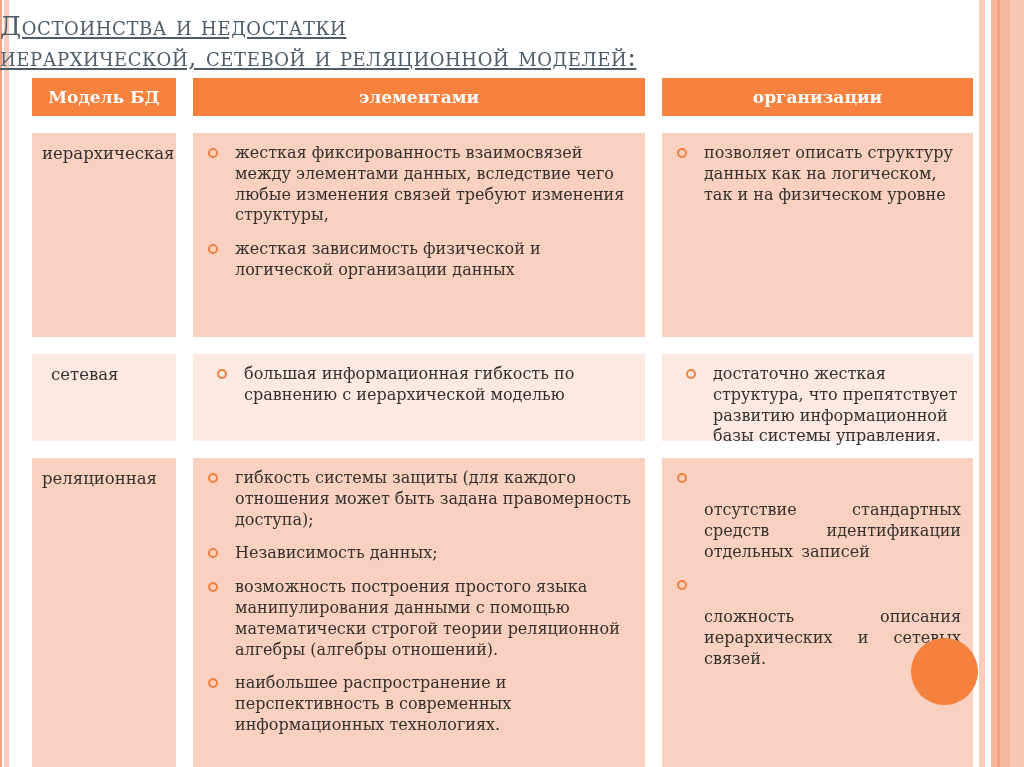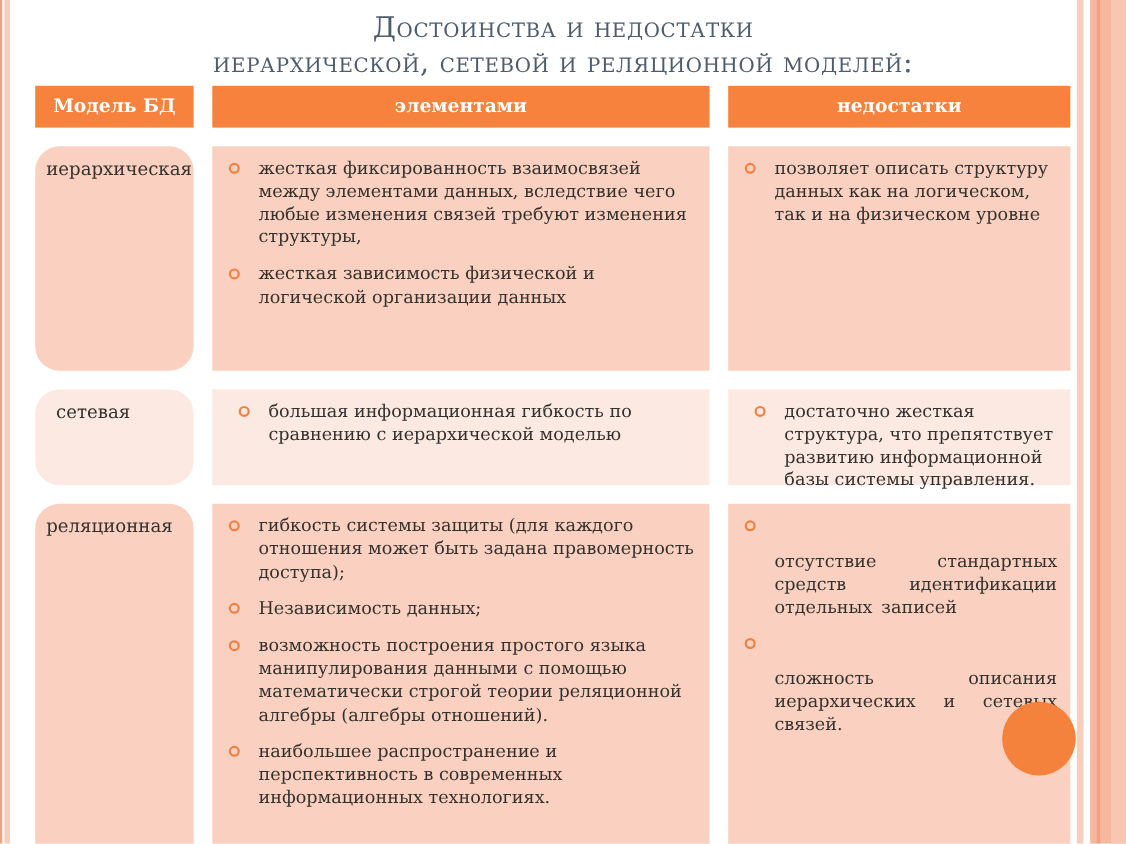--- a/index.html
+++ b/index.html
@@ -29,27 +29,27 @@
     background: var(--accent-circle, #F5823C);
     z-index: 5;
   }
 
   
   .title {
     position: absolute;
     top: 11px; left: 0;
     width: 100%;
     margin: 0;
-    text-align: center;
     font-weight: normal;
     font-variant: small-caps;
     font-size: 26px;
     line-height: 1.2;
     letter-spacing: 0.6px;
     color: var(--title-text, #4E5D6C);
+    text-decoration: underline;
   }
 
   
   .tbl {
     position: absolute;
     left: 32px; top: 78px;
     display: grid;
     grid-template-columns: 144px 452px 311px;
     grid-template-rows: 38px 204px 87px 337px;
     gap: 17px;
@@ -65,21 +65,21 @@
     justify-content: center;
   }
   .cell {
     padding: 10px 12px 10px 10px;
     font-size: 16px;
     line-height: 1.3;
     color: #33302D;
   }
   .dark  { background: var(--row-dark, #FAD1C1); }
   .light { background: var(--row-light, #FCE9E1); padding-left: 19px; }
-  .model { font-size: 16.5px; border-radius: 22px; }
+  .model { font-size: 16.5px; }
 
   .li { display: flex; margin: 0 0 13px 5px; }
   .li:last-child { margin-bottom: 0; }
   .bullet {
     flex: none;
     width: 6px; height: 6px;
     border: 2.5px solid var(--bullet, #EE8040);
     border-radius: 50%;
     margin-top: 5px;
   }
@@ -102,21 +102,21 @@
 
   <h1 class="title">
     <span>Достоинства и недостатки</span><br>
     <span>иерархической, сетевой и реляционной моделей:</span>
   </h1>
 
   <div class="tbl">
 
     <div class="th">Модель БД</div>
     <div class="th">элементами</div>
-    <div class="th">недостатки</div>
+    <div class="th">организации</div>
 
     <div class="cell dark model">иерархическая</div>
     <div class="cell dark">
       <div class="li">
         <span class="bullet"></span>
         <p>жесткая фиксированность взаимосвязей между элементами данных, вследствие чего любые изменения связей требуют изменения структуры,</p>
       </div>
       <div class="li">
         <span class="bullet"></span>
         <p>жесткая зависимость физической и логической организации данных</p>

